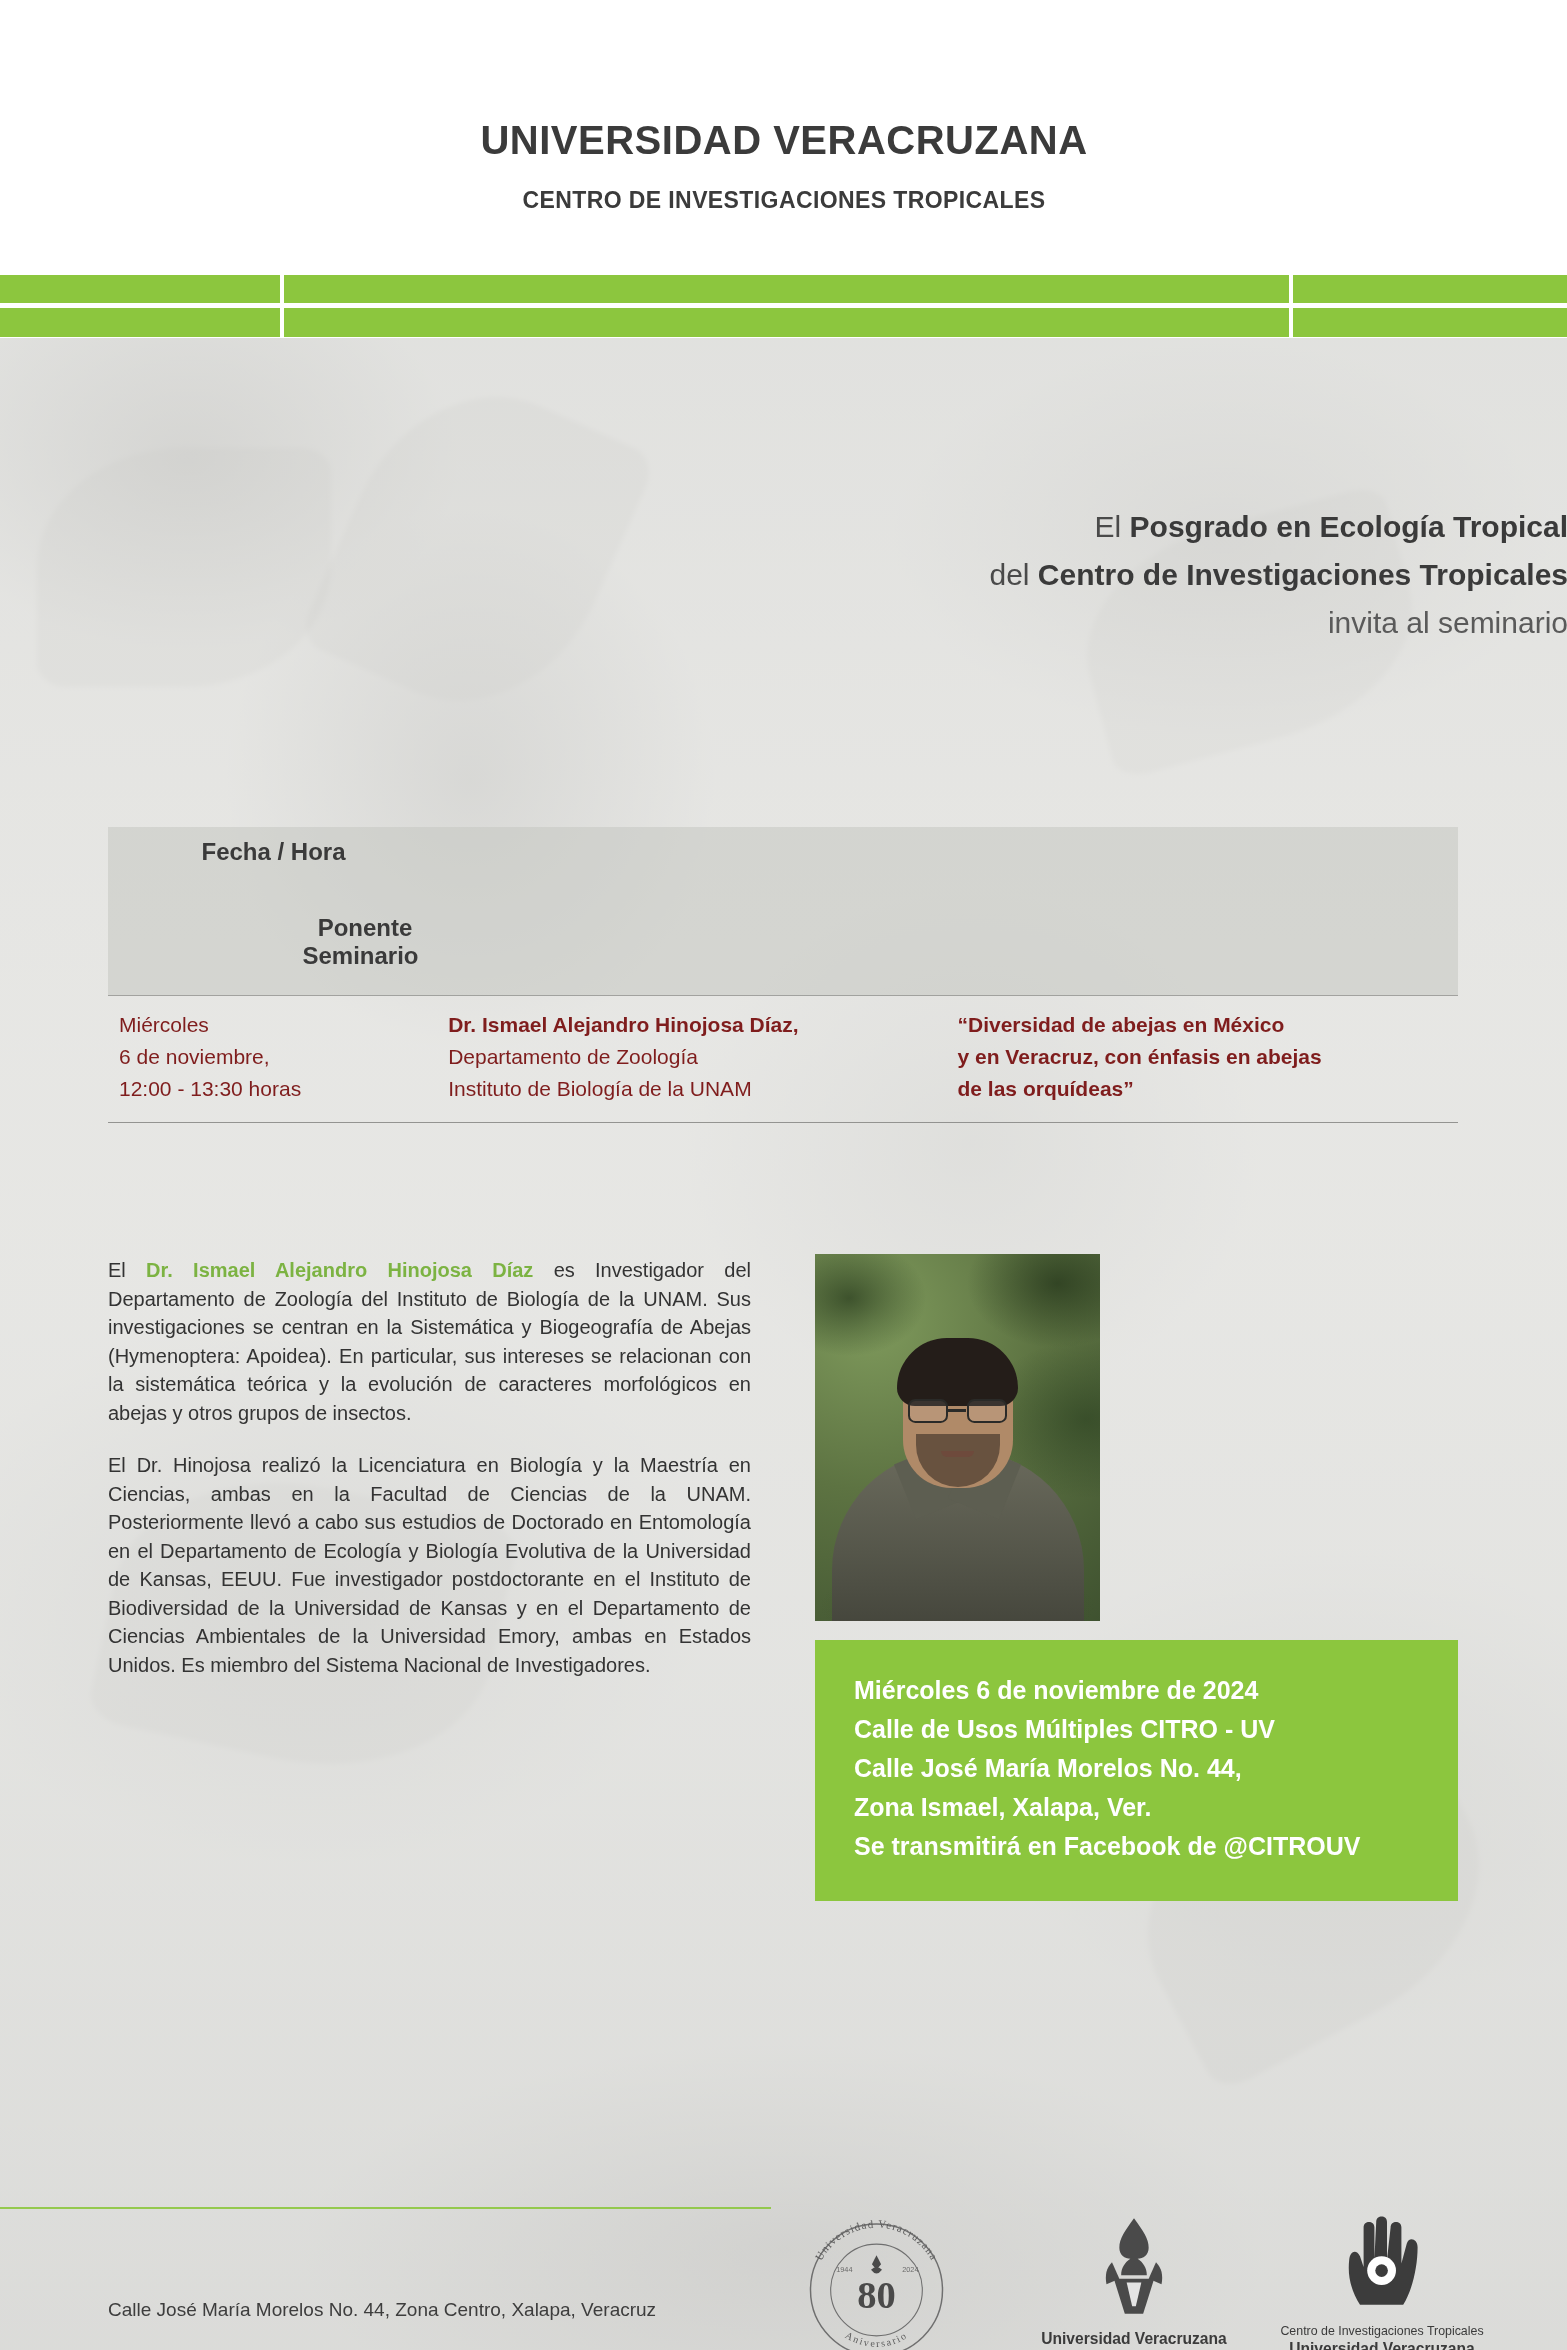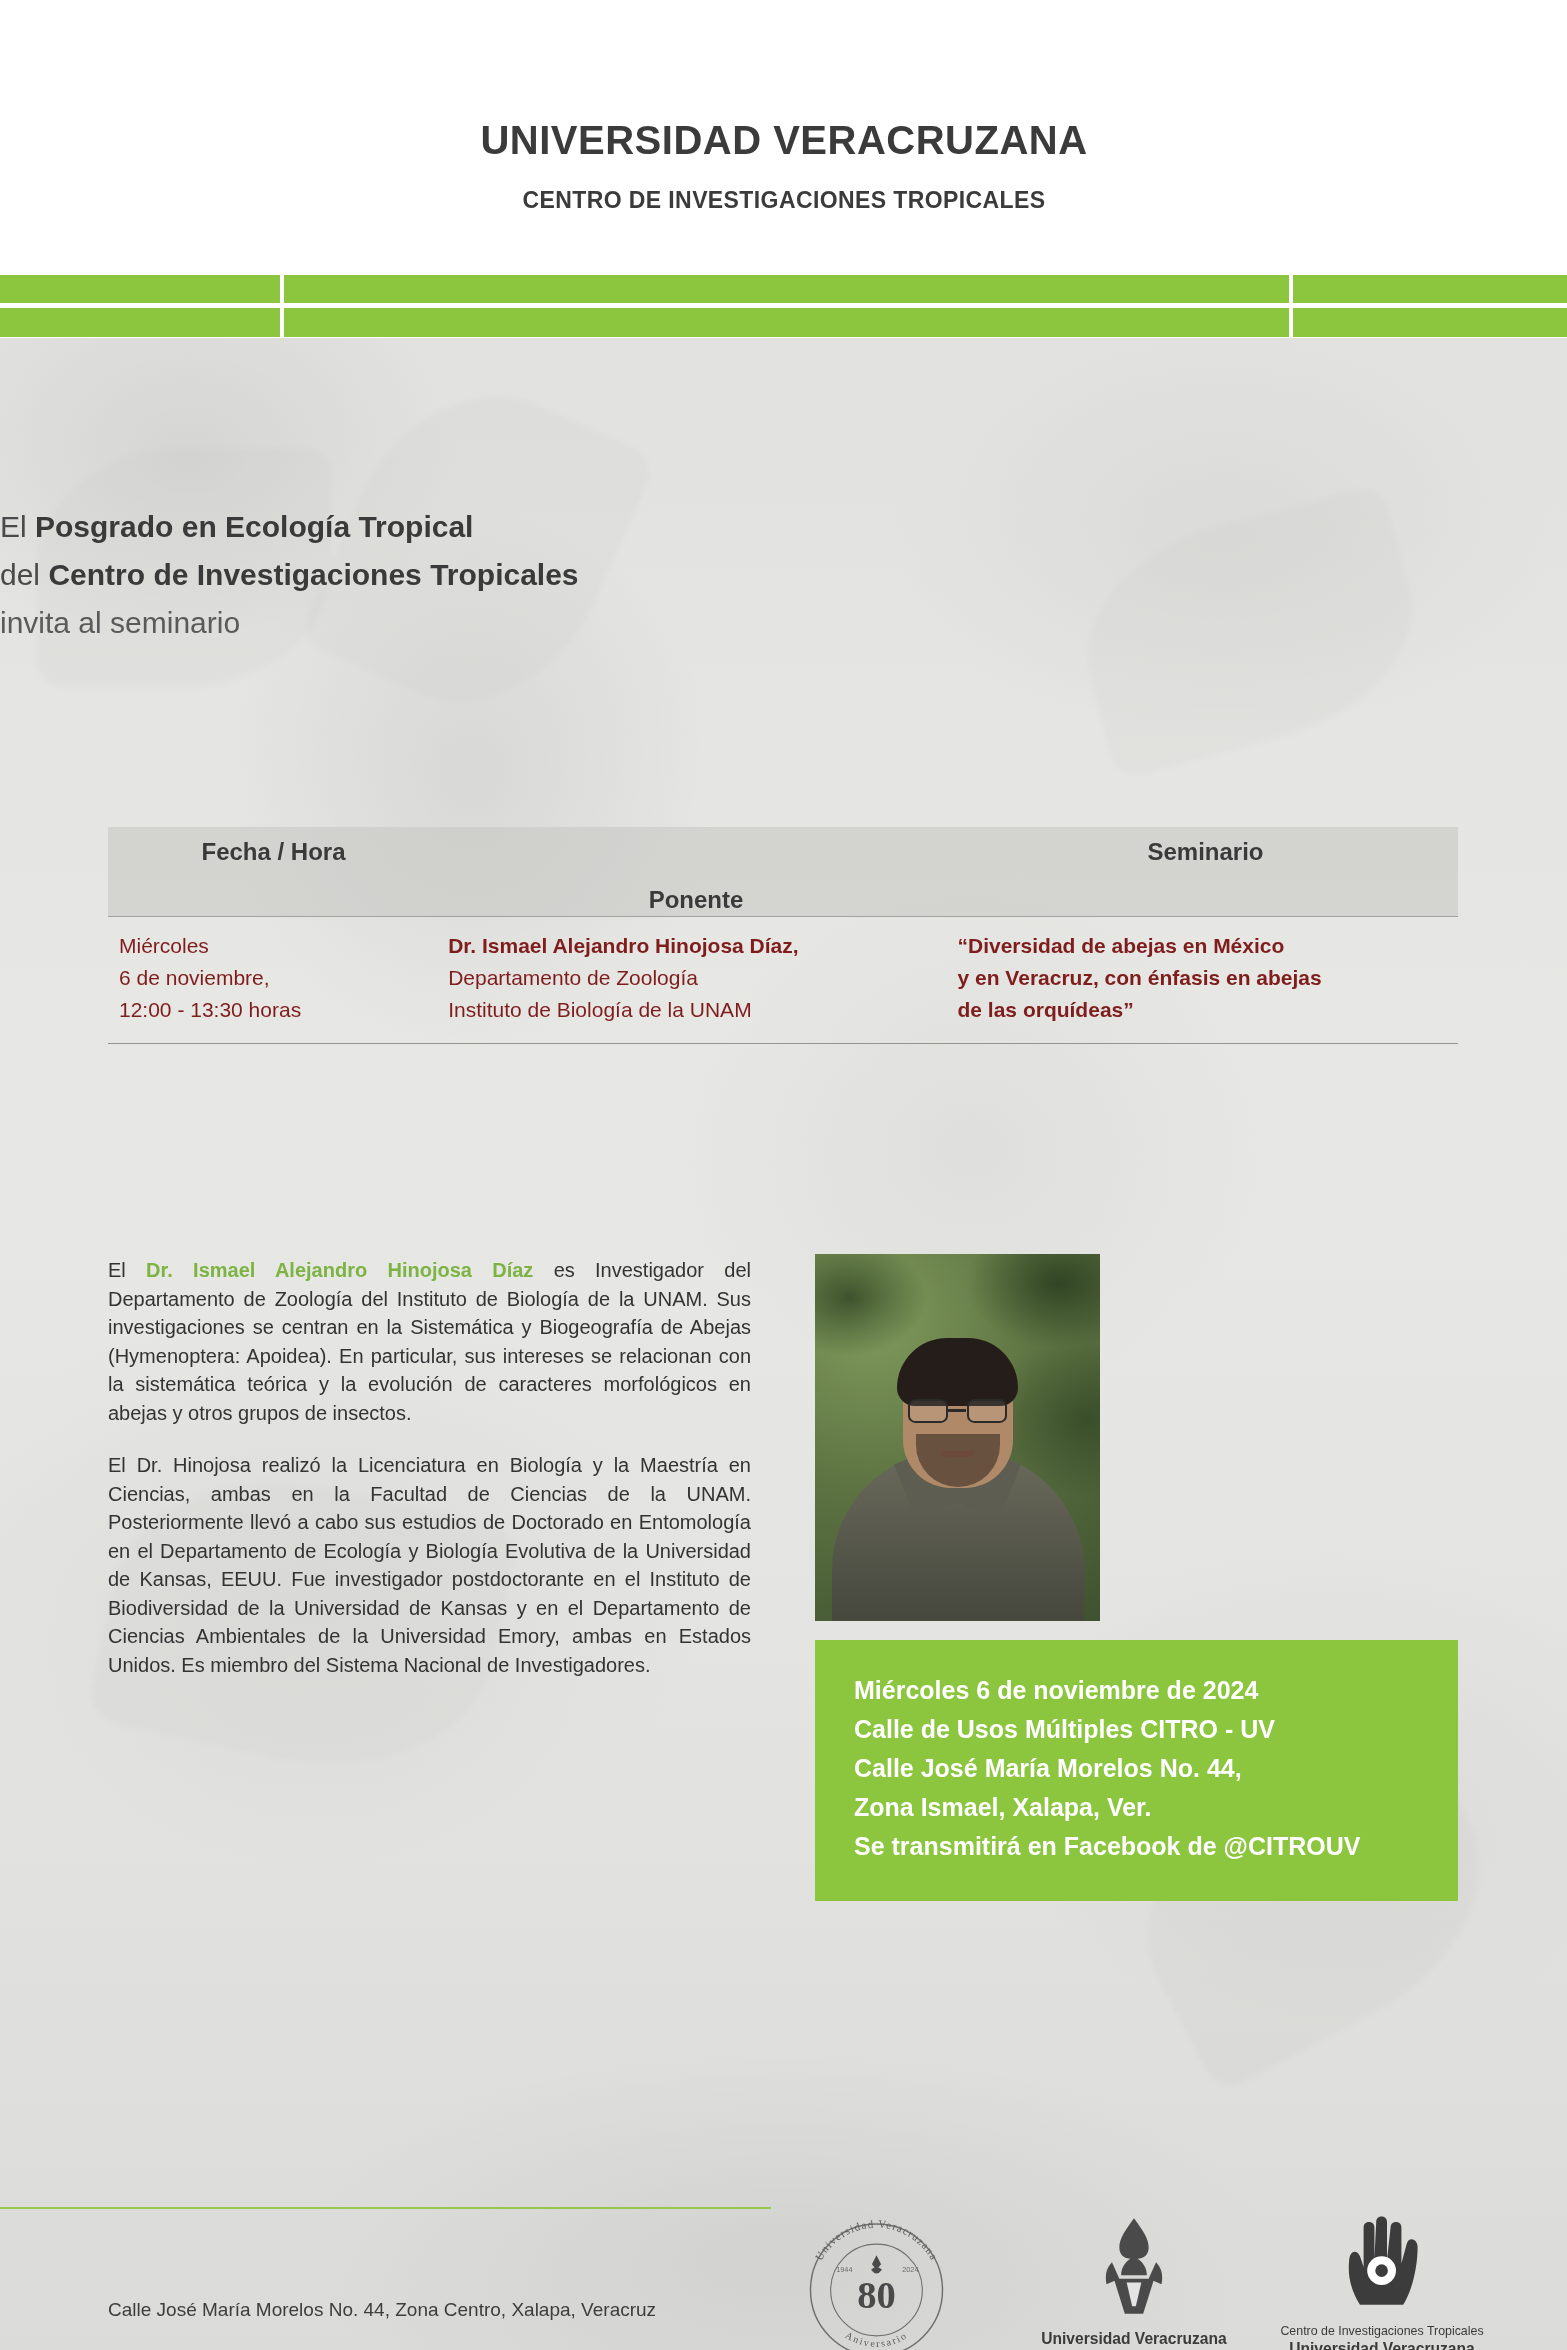--- a/index.html
+++ b/index.html
@@ -110,21 +110,21 @@
   .content {
     position: absolute;
     inset: 0;
   }
 
   
   .invite {
     position: absolute;
     top: 165px;
     left: 0; right: 0;
-    text-align: left;
+    text-align: right;
     color: #4a4a4a;
   }
   .invite-line {
     font-size: 30px;
     line-height: 48px;
     font-weight: normal;
   }
   .invite-line b { font-weight: bold; color: #3a3a3a; }
   .invite-line.last { color: #5a5a5a; }
 
@@ -132,21 +132,22 @@
   .info-table {
     position: absolute;
     top: 489px;
     left: 108px;
     width: 1350px;
   }
   .info-head {
     display: flex;
     background: rgba(196,198,193,0.55);
     border-bottom: 0.9px solid rgba(120,120,118,0.55);
-    padding: 11px 0 2px 0;
+    padding: 11px 0 25px 0;
+    flex-direction: column;
   }
   .info-head > div {
     font-size: 24px;
     font-weight: bold;
     color: #3a3a3a;
     text-align: center;
   }
   .col-1 { width: 331px; }
   .col-2 { width: 514px; margin-top: 48px; }
   .col-3 { width: 505px; }

